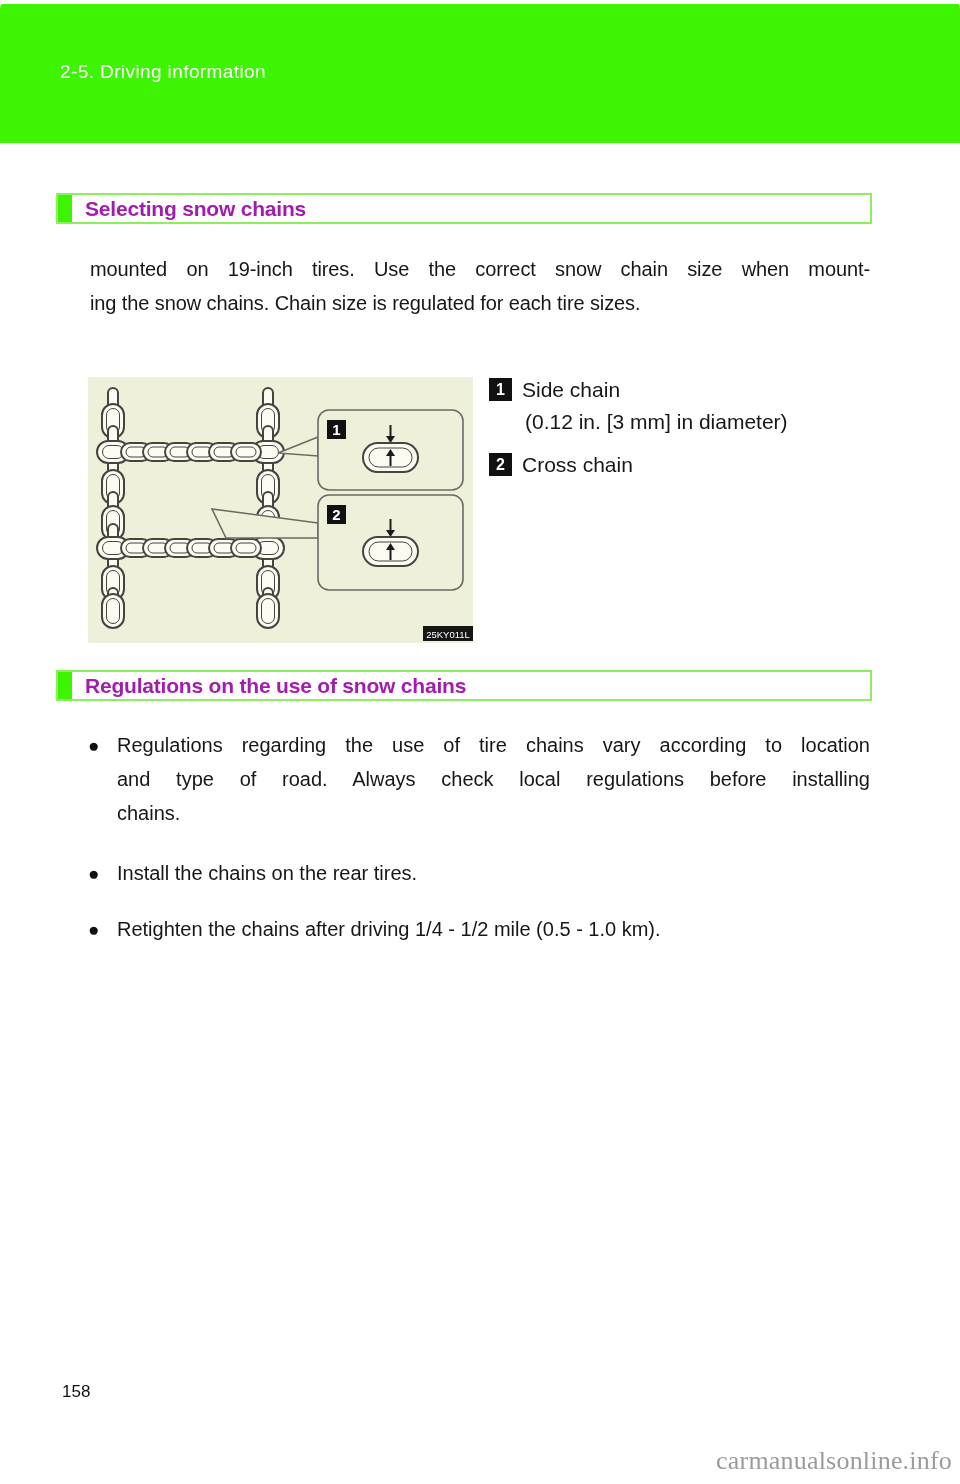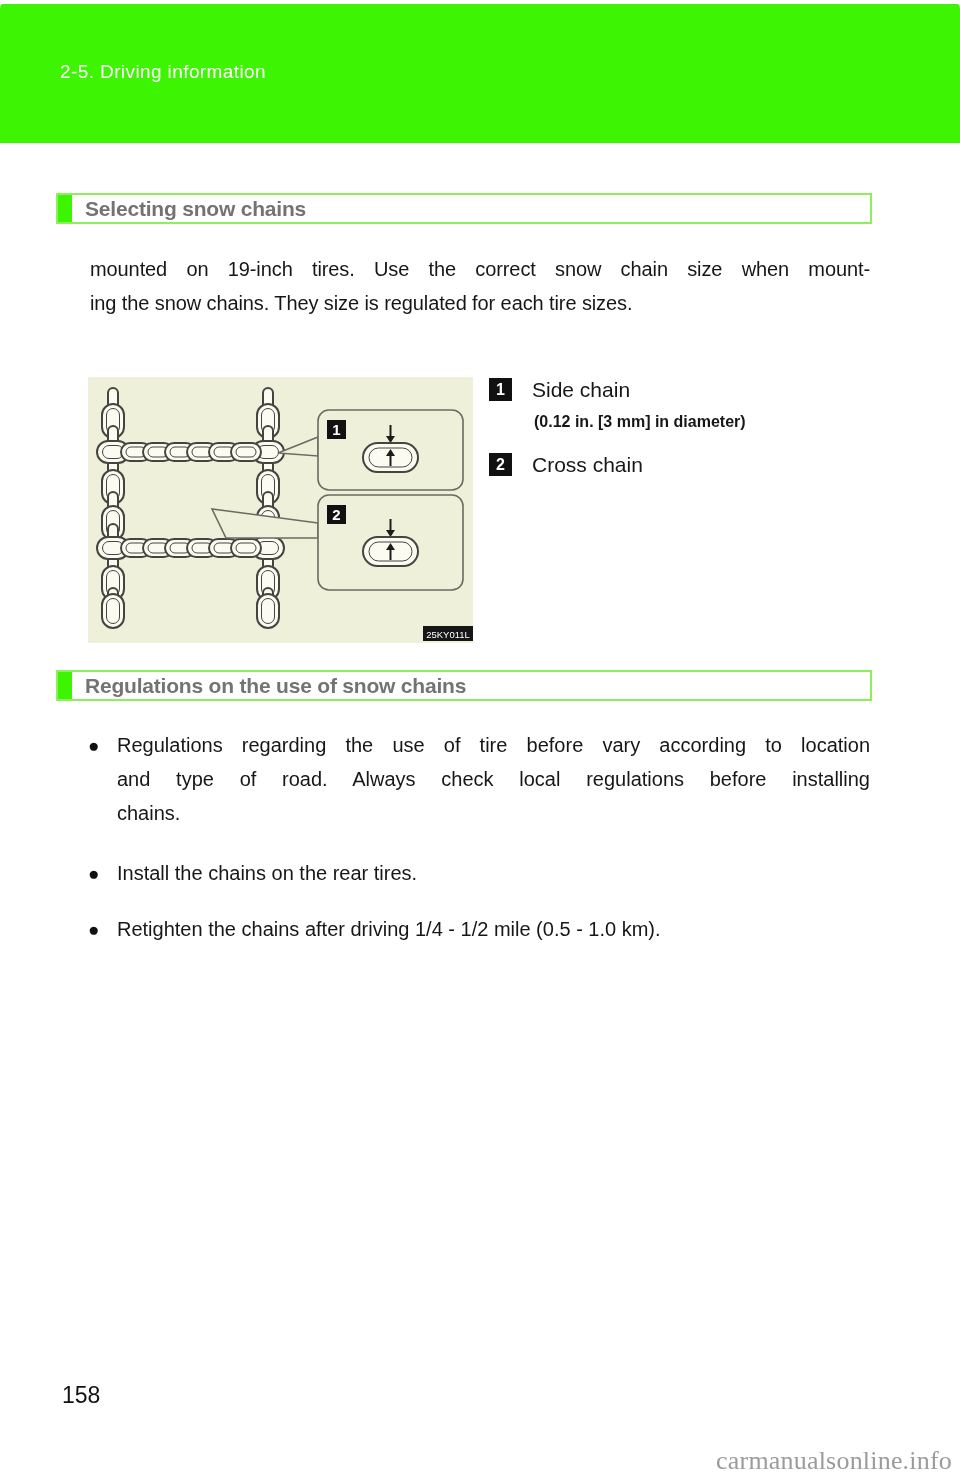--- a/index.html
+++ b/index.html
@@ -7,68 +7,68 @@
         font-family:"Liberation Sans",sans-serif;color:#171717;border-radius:9px;}
   
   .band{position:absolute;left:0;top:4px;width:960px;height:139px;background:#3df503;}
   .band-title{position:absolute;left:60px;top:56px;font-size:19px;line-height:24px;color:#ffffff;
               letter-spacing:0.4px;font-weight:400;}
   
   .hbox{position:absolute;left:56px;width:816px;height:31px;border:2px solid #8cef5e;
         box-sizing:border-box;background:#fff;}
   .hbox .accent{position:absolute;left:0;top:0;bottom:0;width:14px;background:#3df503;}
   .hbox .htext{position:absolute;left:27px;top:0;height:27px;line-height:27px;
-               font-size:21px;font-weight:700;letter-spacing:-0.2px;color:#737373;}
+               font-size:21px;font-weight:700;letter-spacing:-0.2px;color:#a21caf;}
   .hbox1{top:193px;}
   .hbox2{top:670px;}
   
   .para{position:absolute;left:90px;top:252px;width:780px;font-size:20px;line-height:34px;
         letter-spacing:-0.1px;}
   .jline{text-align:justify;text-align-last:justify;}
   
   .figure{position:absolute;left:88px;top:377px;width:385px;height:266px;}
   .lnk{fill:#fbfbf2;stroke:#45453f;stroke-width:2;}
   .lnk2{fill:none;stroke:#45453f;stroke-width:1;}
   .callout{fill:#eff0d9;stroke:#6b6b64;stroke-width:1.6;}
   .arrowline{stroke:#1c1c1c;stroke-width:2;}
   .arrowhead{fill:#1c1c1c;stroke:none;}
   .legend{position:absolute;left:489px;top:374px;width:440px;}
   .legend-item{margin-bottom:12px;}
   .legend-row{display:flex;align-items:flex-start;}
   .legend-marker{flex:0 0 auto;width:23px;height:23px;background:#111;color:#fff;
                  font-size:16px;font-weight:700;text-align:center;line-height:23px;margin-top:4px;}
-  .legend-name{margin-left:20px;font-size:21px;line-height:31px;}
-  .legend-detail{margin-left:45px;font-size:16px;line-height:31px;margin-top:1px;font-weight:bold;}
+  .legend-name{margin-left:10px;font-size:21px;line-height:31px;}
+  .legend-detail{margin-left:36px;font-size:21px;line-height:31px;margin-top:1px;}
   
   .bullets{position:absolute;left:90px;top:728px;width:780px;font-size:20px;line-height:34px;}
   .bullet{position:relative;padding-left:27px;}
   .bullet .dot{position:absolute;left:-2px;top:1px;font-size:19px;color:#111;}
   .bullet1{margin-bottom:26px;}
   .bullet2{margin-bottom:22px;}
   
-  .page-number{position:absolute;left:62px;top:1382px;font-size:23px;color:#111;}
+  .page-number{position:absolute;left:62px;top:1382px;font-size:17px;color:#111;}
   .watermark{position:absolute;right:8px;top:1446px;font-size:26px;color:#9b9b9b;letter-spacing:0.2px;font-family:Liberation Serif, serif;}
 </style>
 </head>
 <body>
 
 <div class="page">
 
   <div class="band">
     <div class="band-title">2-5. Driving information</div>
   </div>
 
   <div class="hbox hbox1">
     <div class="accent"></div>
     <div class="htext">Selecting snow chains</div>
   </div>
 
   <div class="para">
     <div class="jline">mounted on 19-inch tires. Use the correct snow chain size when mount-</div>
-    <div>ing the snow chains. They size is regulated for each tire sizes.</div>
+    <div>ing the snow chains. Chain size is regulated for each tire sizes.</div>
   </div>
 
   <svg class="figure" viewBox="0 0 385 266" width="385" height="266" xmlns="http://www.w3.org/2000/svg">
     <defs>
       <g id="vlink">
           <rect x="-11" y="-17" width="22" height="34" rx="11" class="lnk"></rect>
           <rect x="-6.5" y="-12.5" width="13" height="25" rx="6.5" class="lnk2"></rect>
         </g>
       <g id="vsmall">
           <rect x="-5" y="-13" width="10" height="26" rx="5" class="lnk"></rect>
@@ -189,21 +189,21 @@
   </div>
 
   <div class="hbox hbox2">
     <div class="accent"></div>
     <div class="htext">Regulations on the use of snow chains</div>
   </div>
 
   <div class="bullets">
     <div class="bullet bullet1">
       <span class="dot">●</span>
-      <div class="jline">Regulations regarding the use of tire before vary according to location</div>
+      <div class="jline">Regulations regarding the use of tire chains vary according to location</div>
       <div class="jline">and type of road. Always check local regulations before installing</div>
       <div>chains.</div>
     </div>
     <div class="bullet bullet2">
       <span class="dot">●</span>
       <div>Install the chains on the rear tires.</div>
     </div>
     <div class="bullet">
       <span class="dot">●</span>
       <div>Retighten the chains after driving 1/4 - 1/2 mile (0.5 - 1.0 km).</div>

